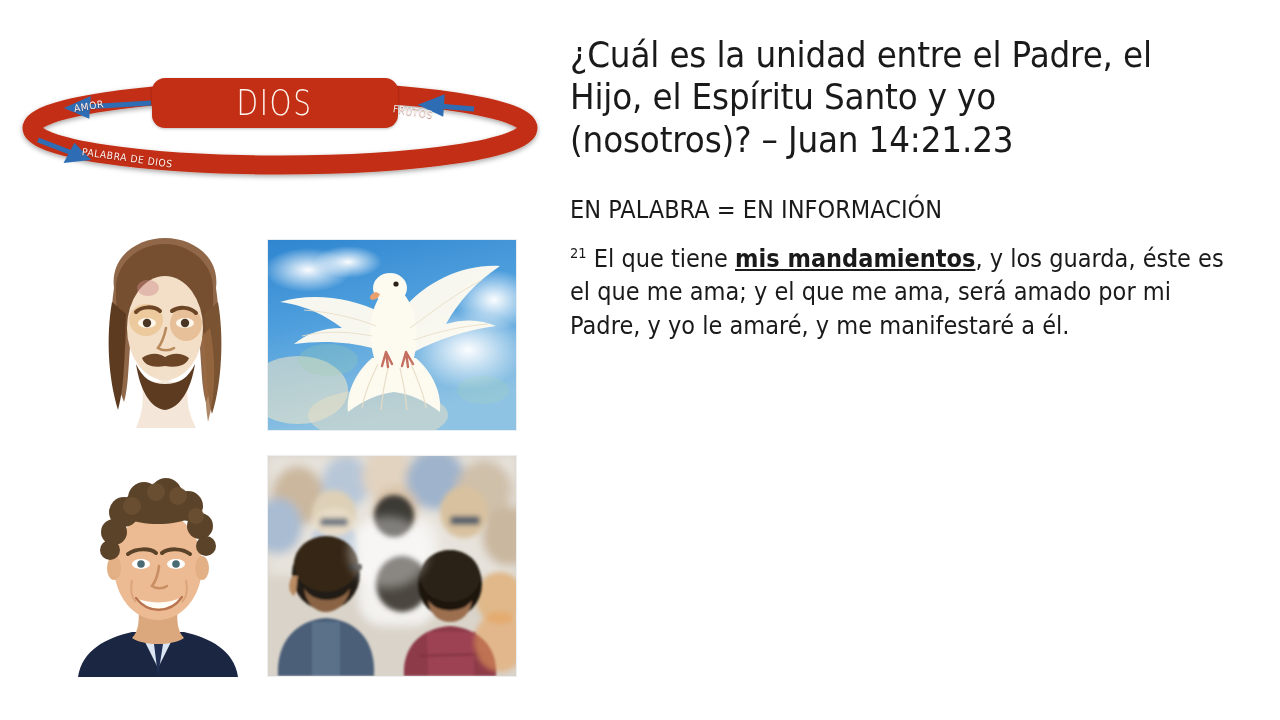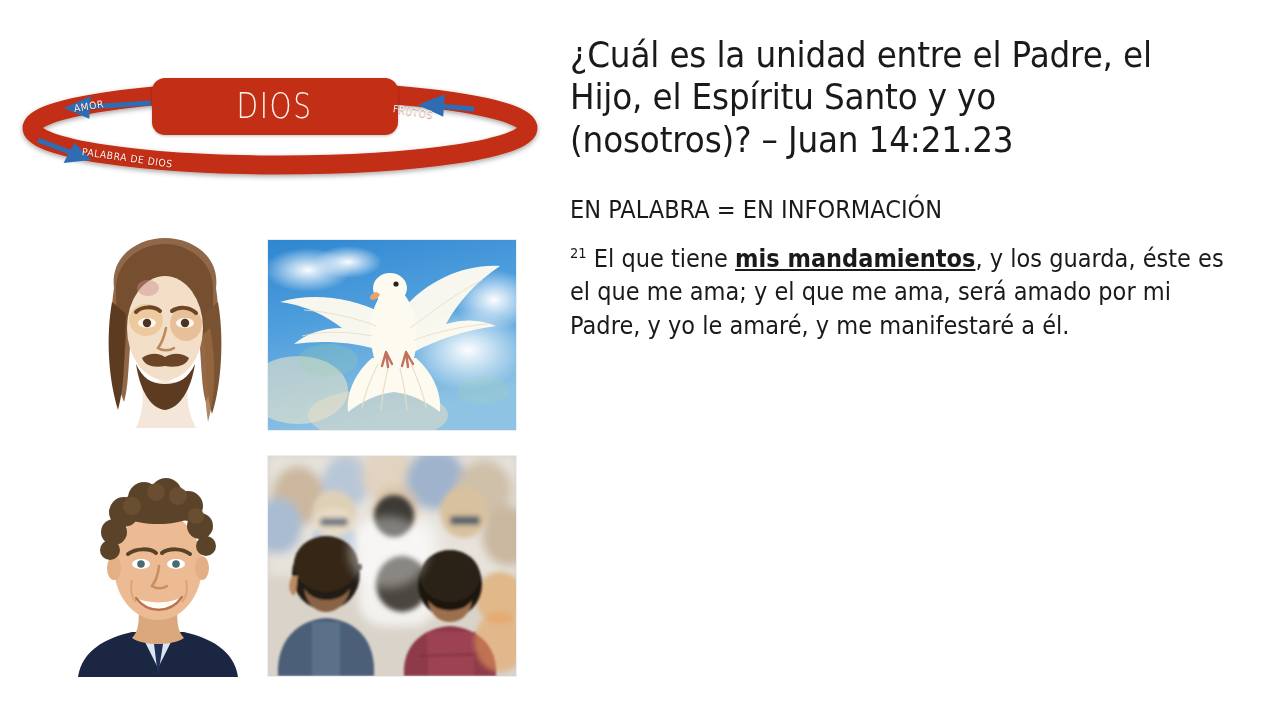--- a/index.html
+++ b/index.html
@@ -30,21 +30,21 @@
     width: 524px;
     height: 125px;
   }
   .diagram svg { display: block; width: 524px; height: 125px; }
 
   .dios-box {
     position: absolute;
     left: 134px;
     top: 16px;
     width: 246px;
-    height: 57px;
+    height: 50px;
     background: #C32F14;
     border-radius: 13px;
     box-shadow: 0 1px 3px rgba(0,0,0,.25);
     display: flex;
     align-items: center;
     justify-content: center;
   }
   .dios-box .dios-label {
     color: #fdf4ef;
     font-family: "DejaVu Sans", sans-serif;

